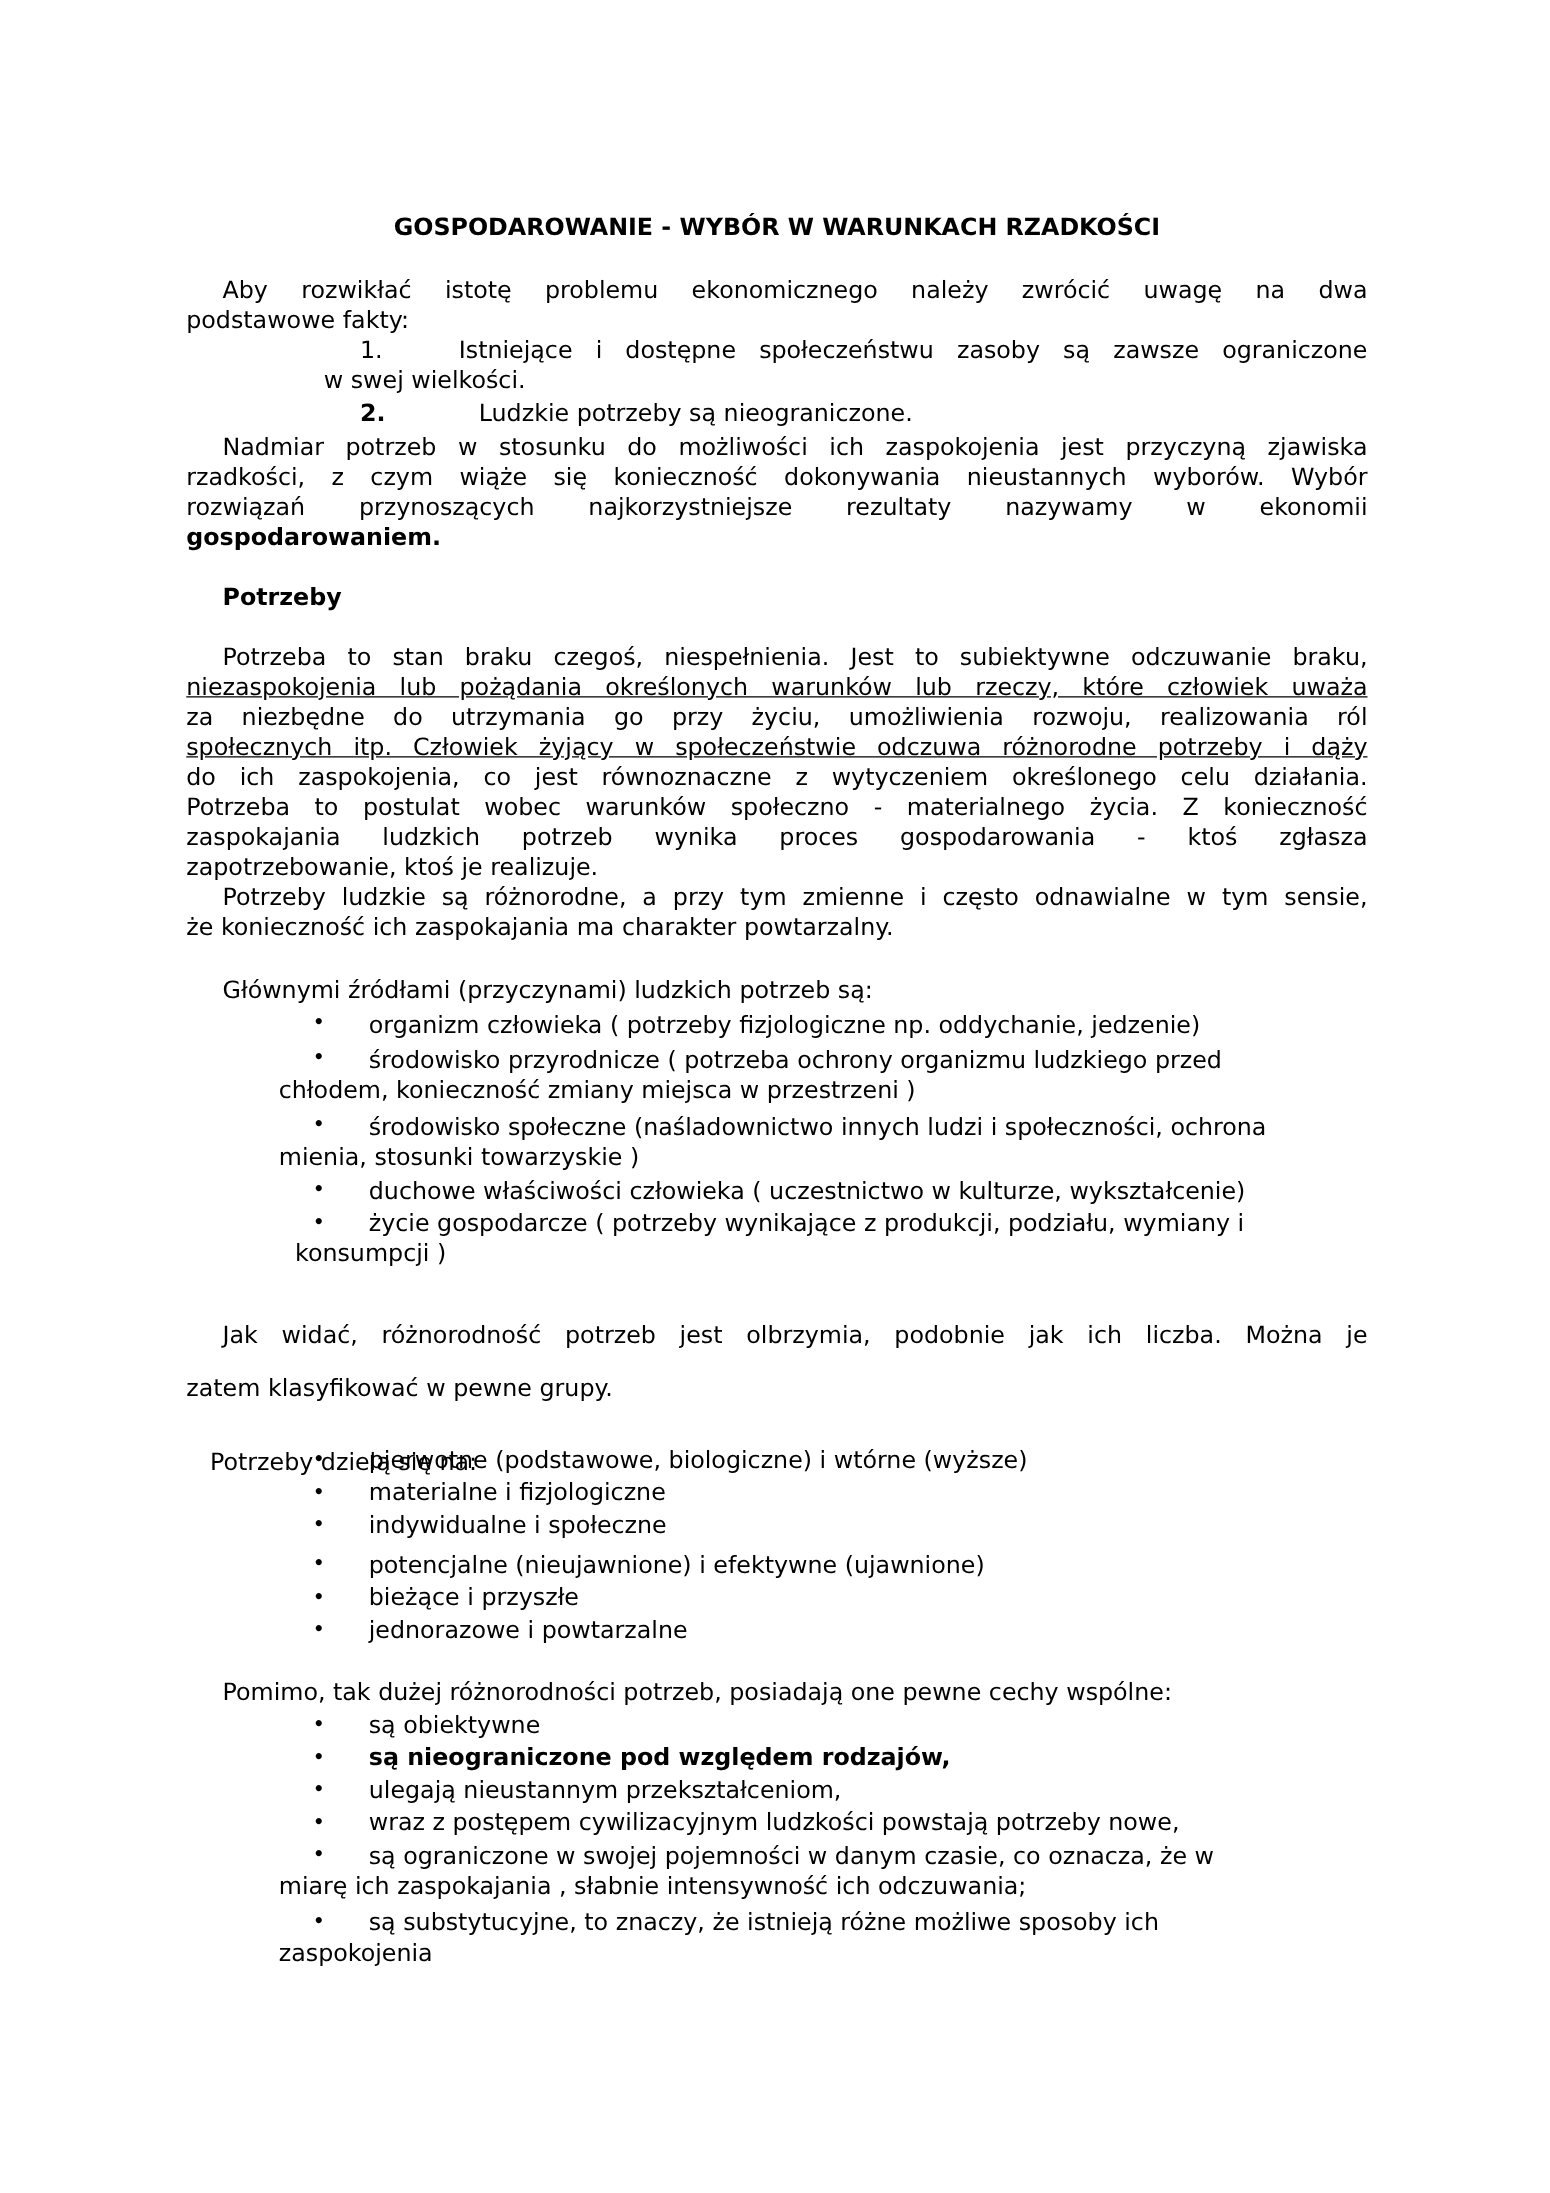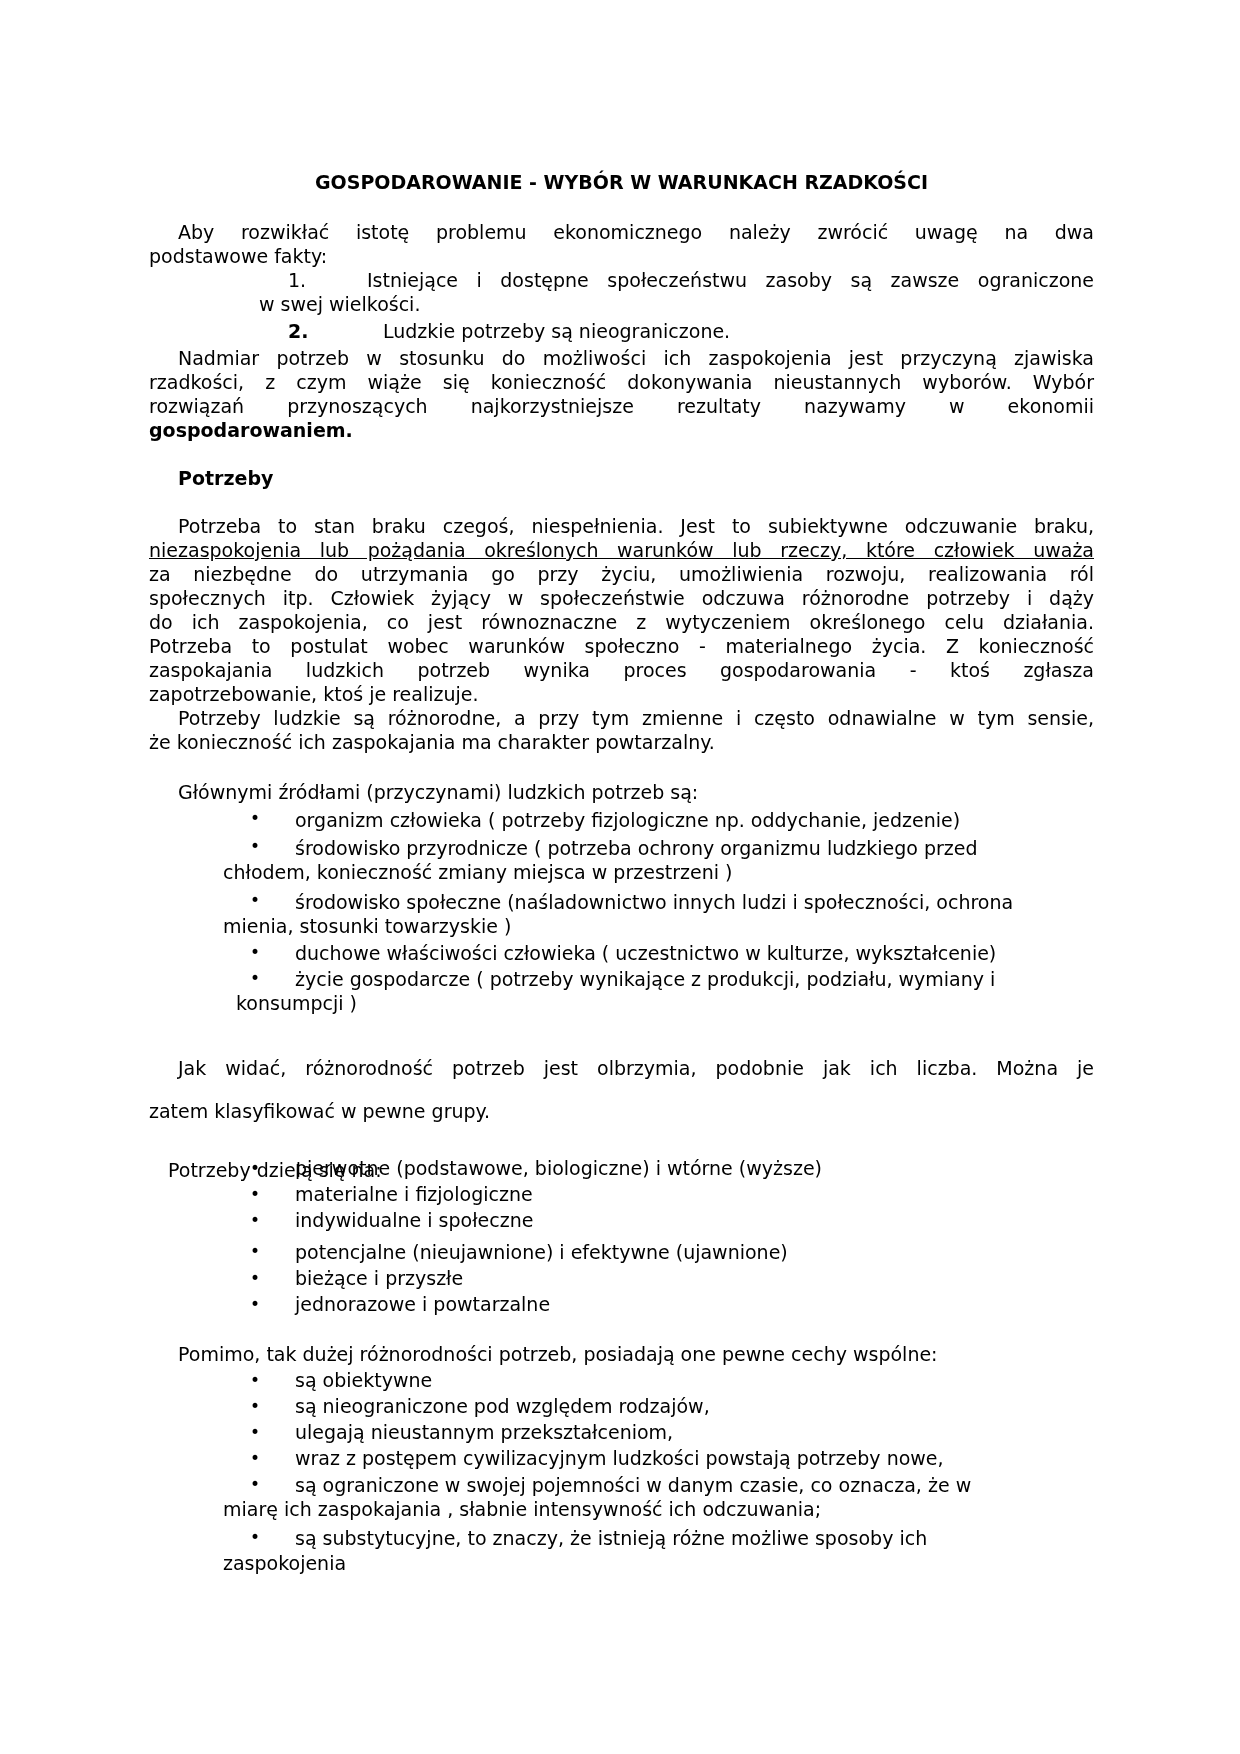--- a/index.html
+++ b/index.html
@@ -34,21 +34,21 @@
   <div class="line just" style="top:346px; left:29px; width:916px;">Nadmiar potrzeb w stosunku do możliwości ich zaspokojenia jest przyczyną zjawiska</div>
   <div class="line just" style="top:370px;">rzadkości, z czym wiąże się konieczność dokonywania nieustannych wyborów. Wybór</div>
   <div class="line just" style="top:394px;">rozwiązań przynoszących najkorzystniejsze rezultaty nazywamy w ekonomii</div>
   <div class="line bold" style="top:418px;">gospodarowaniem.</div>
 
   <div class="line heading" style="top:466px; left:29px;">Potrzeby</div>
 
   <div class="line just" style="top:514px; left:29px; width:916px;">Potrzeba to stan braku czegoś, niespełnienia. Jest to subiektywne odczuwanie braku,</div>
   <div class="line just" style="top:538px;text-decoration:underline;">niezaspokojenia  lub pożądania określonych warunków lub rzeczy, które człowiek uważa</div>
   <div class="line just" style="top:562px;">za niezbędne do utrzymania go przy życiu, umożliwienia rozwoju, realizowania ról</div>
-  <div class="line just" style="top:586px;">społecznych itp. Człowiek żyjący  w społeczeństwie odczuwa różnorodne potrzeby i dąży</div>
+  <div class="line just" style="top:586px;text-decoration:underline;">społecznych itp. Człowiek żyjący  w społeczeństwie odczuwa różnorodne potrzeby i dąży</div>
   <div class="line just" style="top:610px;">do ich zaspokojenia, co jest równoznaczne z wytyczeniem określonego celu działania.</div>
   <div class="line just" style="top:634px;">Potrzeba to postulat wobec warunków społeczno - materialnego życia. Z konieczność</div>
   <div class="line just" style="top:658px;">zaspokajania ludzkich potrzeb wynika proces gospodarowania - ktoś zgłasza</div>
   <div class="line" style="top:682px;">zapotrzebowanie, ktoś je realizuje.</div>
 
   <div class="line just" style="top:706px; left:29px; width:916px;">Potrzeby ludzkie są różnorodne, a przy tym zmienne i często odnawialne w tym sensie,</div>
   <div class="line" style="top:730px;">że konieczność ich zaspokajania ma charakter powtarzalny.</div>
 
   <div class="line" style="top:780px; left:29px;">Głównymi źródłami (przyczynami) ludzkich potrzeb są:</div>
 
@@ -86,21 +86,21 @@
   <div class="line bullet" style="top:1266px; left:101px;">•</div>
   <div class="line" style="top:1266px; left:146px;">bieżące i przyszłe</div>
   <div class="line bullet" style="top:1292px; left:101px;">•</div>
   <div class="line" style="top:1292px; left:146px;">jednorazowe i powtarzalne</div>
 
   <div class="line" style="top:1342px; left:29px;">Pomimo, tak dużej różnorodności potrzeb, posiadają one pewne cechy wspólne:</div>
 
   <div class="line bullet" style="top:1368px; left:101px;">•</div>
   <div class="line" style="top:1368px; left:146px;">są obiektywne</div>
   <div class="line bullet" style="top:1394px; left:101px;">•</div>
-  <div class="line" style="top:1394px; left:146px;">są nieograniczone pod względem rodzajów,</div>
+  <div class="line" style="top:1394px; left:146px;font-weight:bold;">są nieograniczone pod względem rodzajów,</div>
   <div class="line bullet" style="top:1420px; left:101px;">•</div>
   <div class="line" style="top:1420px; left:146px;">ulegają nieustannym przekształceniom,</div>
   <div class="line bullet" style="top:1446px; left:101px;">•</div>
   <div class="line" style="top:1446px; left:146px;">wraz z postępem cywilizacyjnym ludzkości powstają potrzeby nowe,</div>
 
   <div class="line bullet" style="top:1472px; left:101px;">•</div>
   <div class="line" style="top:1473px; left:146px;">są ograniczone w swojej pojemności w danym czasie, co oznacza, że w</div>
   <div class="line" style="top:1497px; left:74px;">miarę ich zaspokajania , słabnie intensywność ich odczuwania;</div>
 
   <div class="line bullet" style="top:1525px; left:101px;">•</div>

